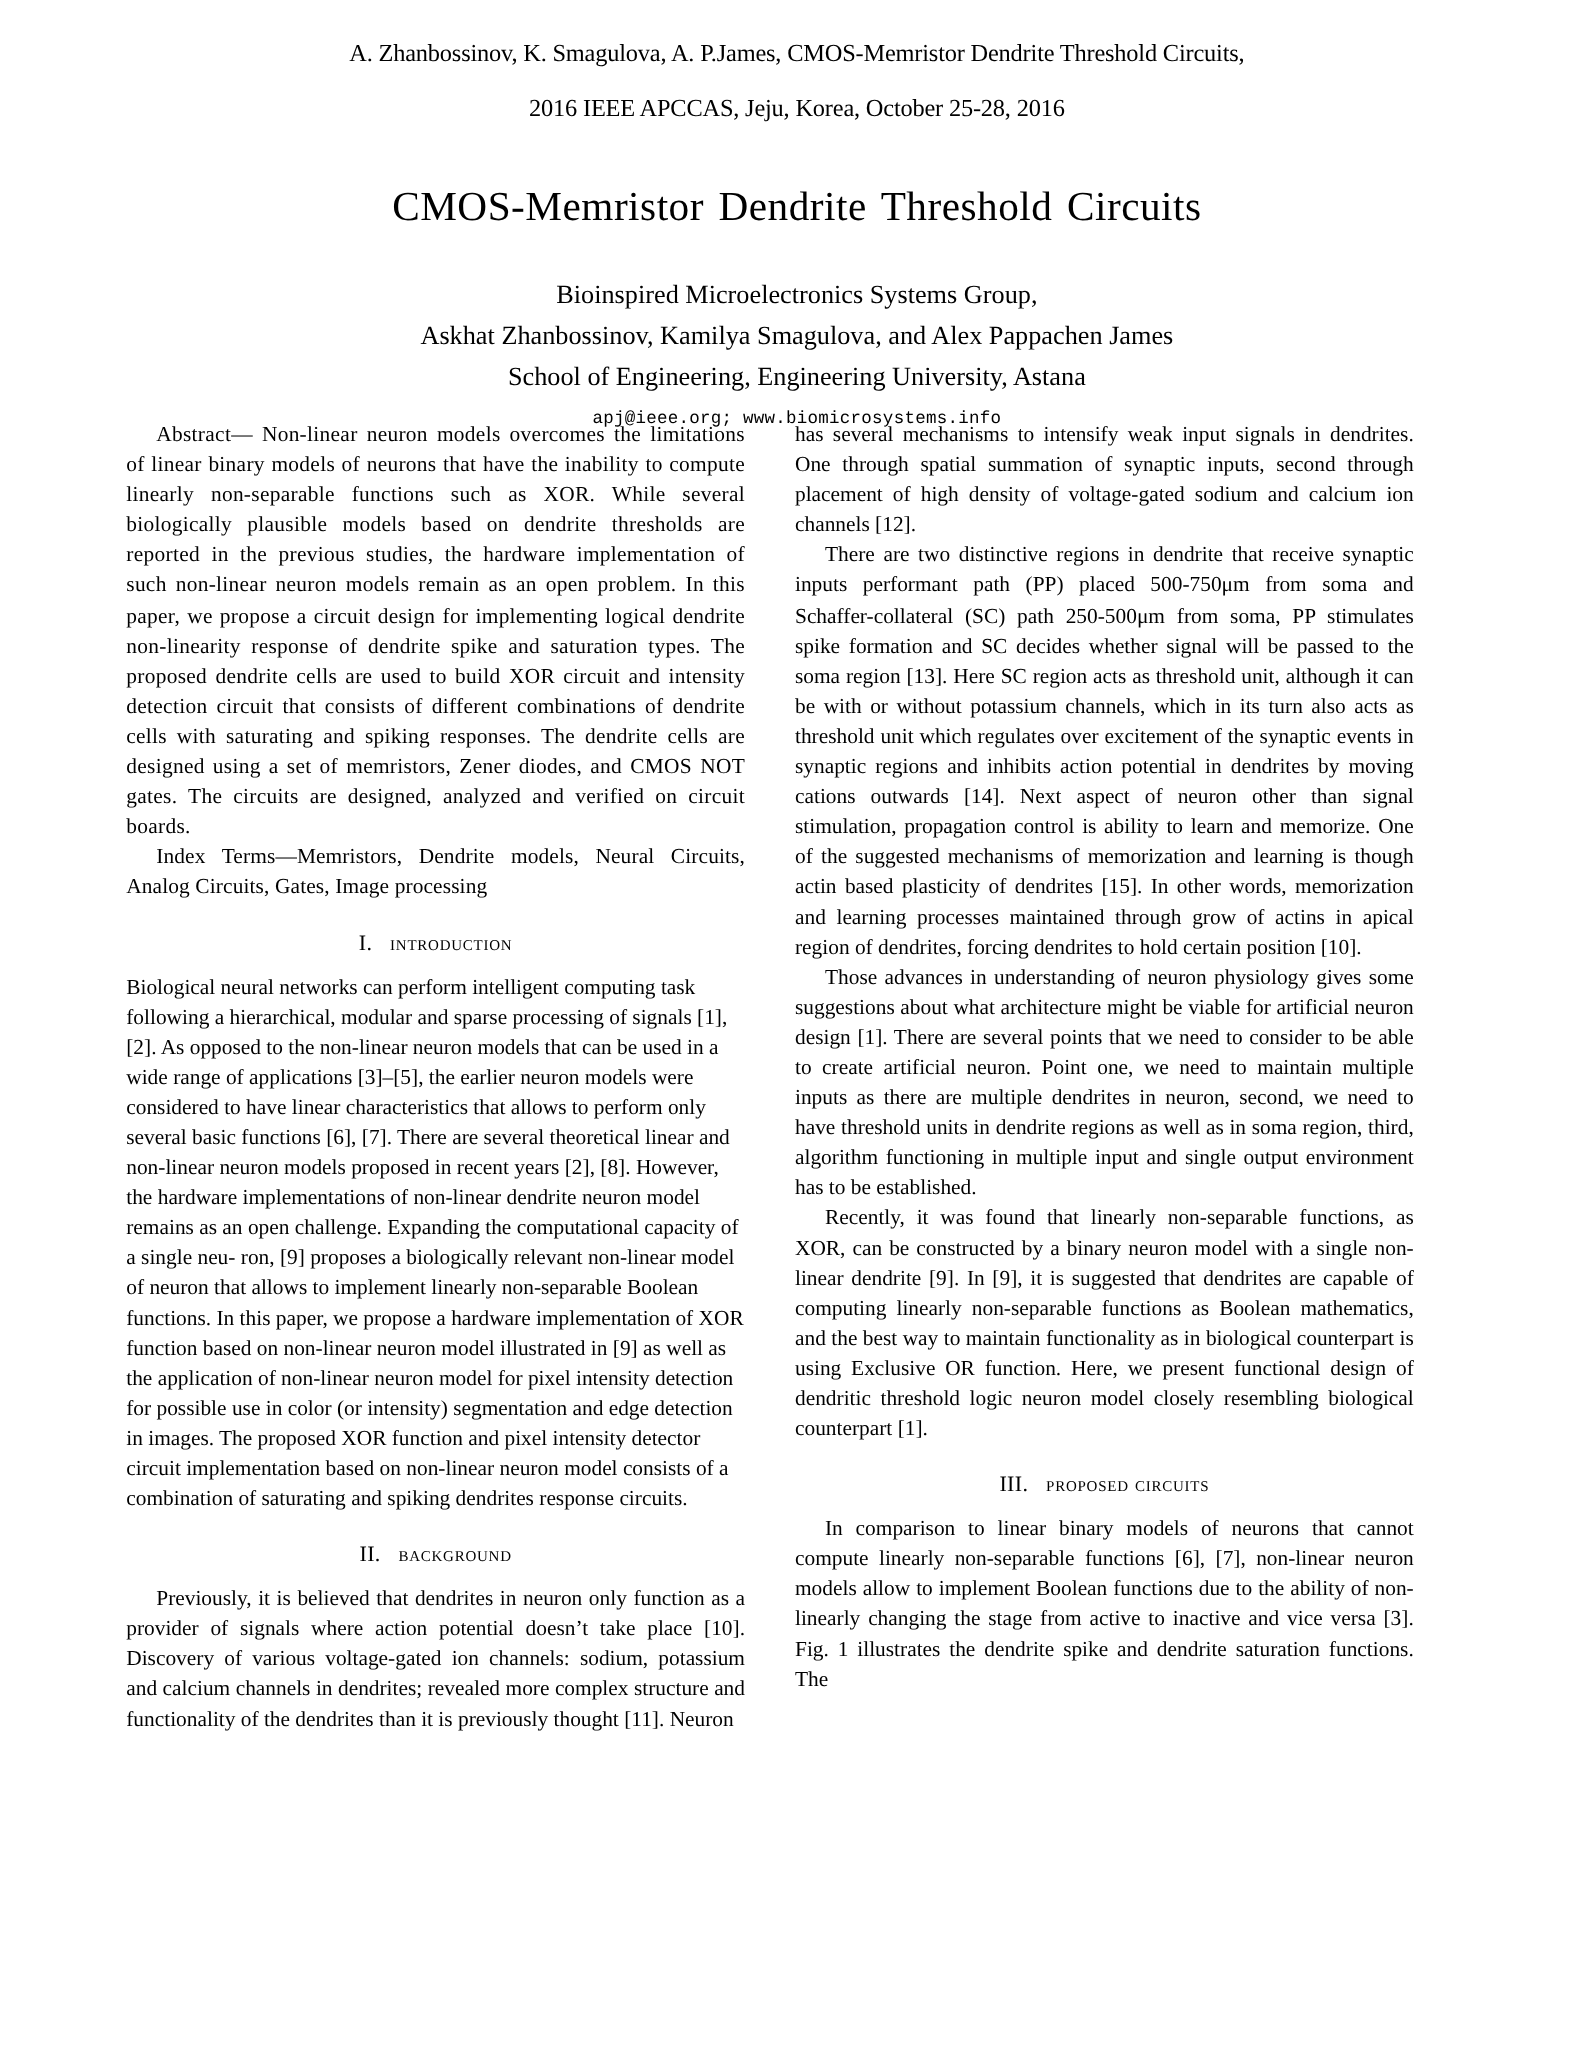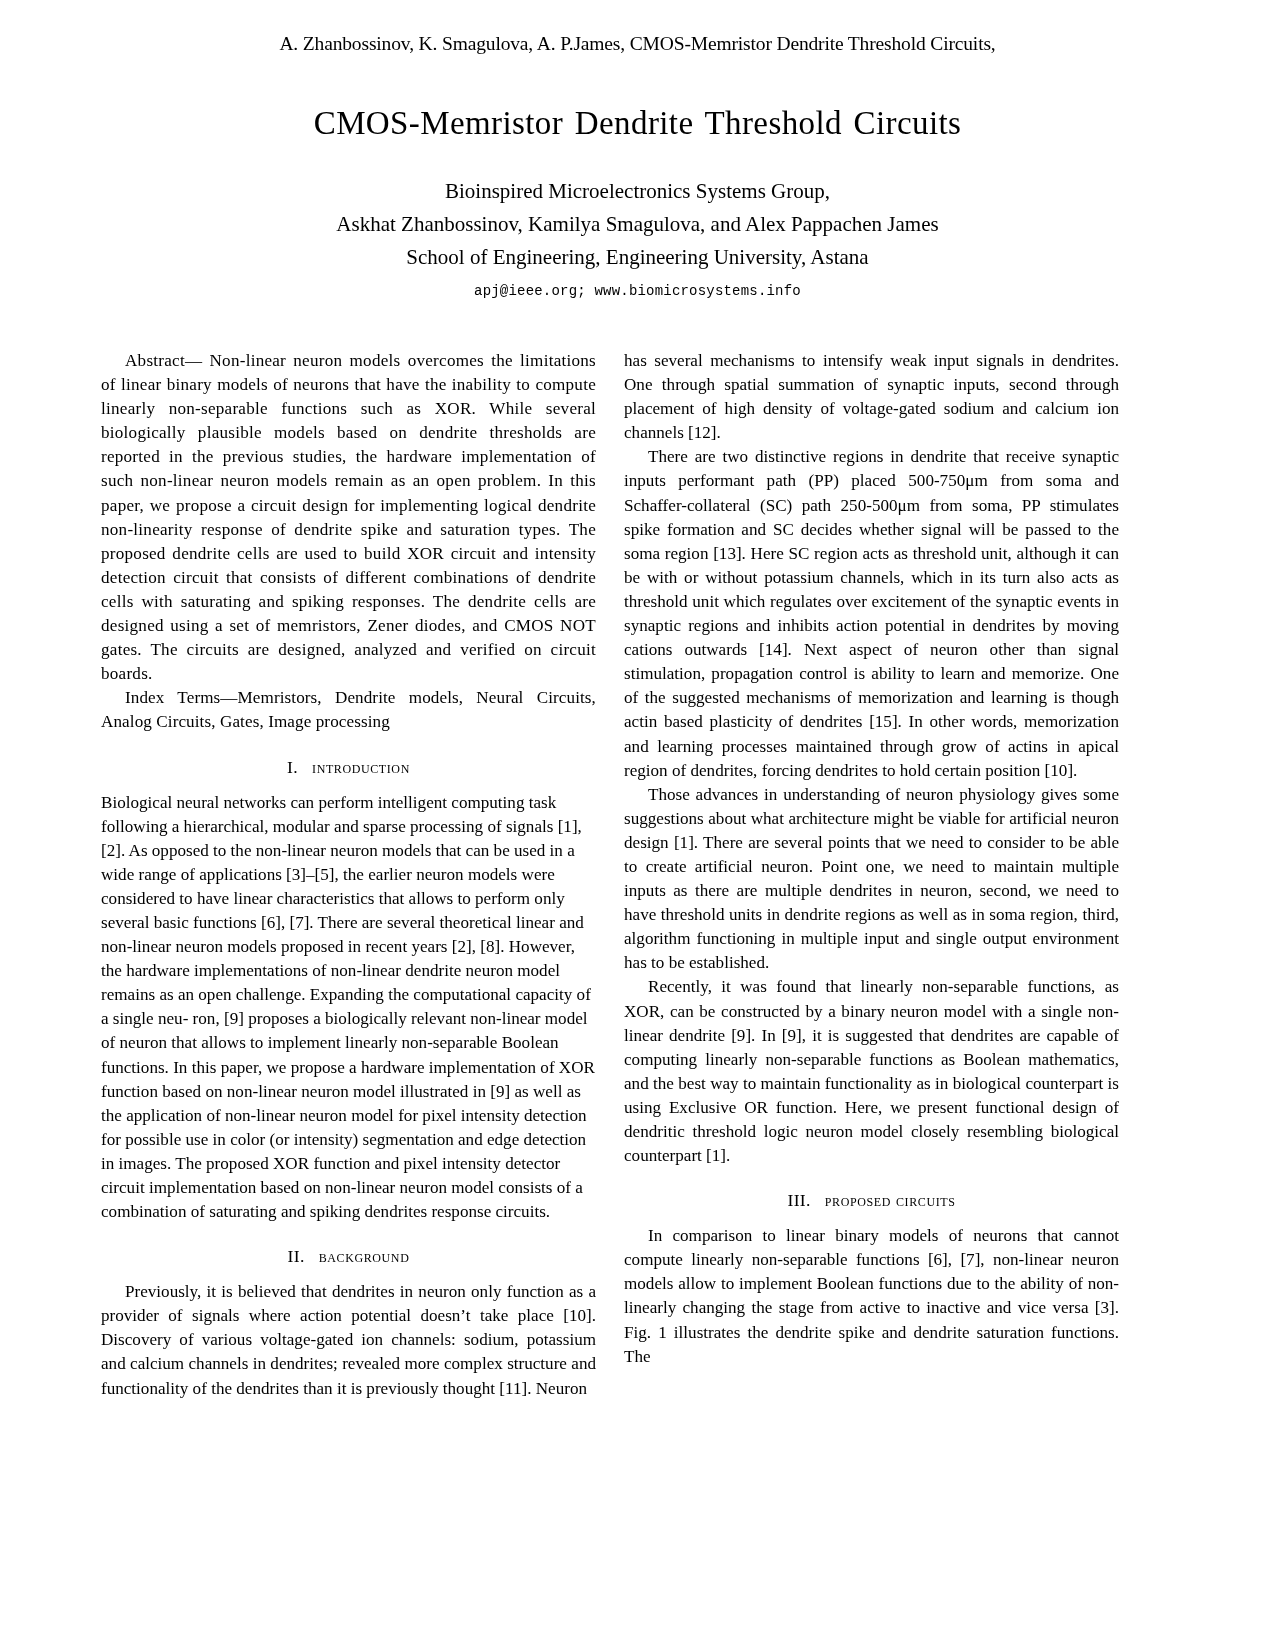--- a/index.html
+++ b/index.html
@@ -60,25 +60,25 @@
     text-align: center;
     font-family: "Liberation Mono", "DejaVu Sans Mono", monospace;
     font-size: 14px;
     margin-top: 15px;
     letter-spacing: 0.2px;
   }
 
   
   .columns {
     position: absolute;
-    top: 349px;
+    top: 336px;
     left: 0;
     width: 1275px;
     display: flex;
-    gap: 4px;
+    gap: 16px;
   }
   .col {
     width: 495px;
     box-sizing: border-box;
   }
   .col-left  { margin-left: 101px; }
   .col-right { margin-left: 24px; }
 
   p.para {
     margin: 0;
@@ -122,20 +122,21 @@
 
   .gap-before { margin-top: 22px; }
 </style>
 </head>
 <body>
 
 <div class="page">
 
   <div class="runhead">
     <span class="line1">A. Zhanbossinov, K. Smagulova, A. P.James, CMOS-Memristor Dendrite Threshold Circuits,</span>
+    <span class="line2">2016 IEEE APCCAS, Jeju, Korea, October 25-28,   2016</span>
   </div>
 
   <h1 class="title">CMOS-Memristor Dendrite Threshold  Circuits</h1>
 
   <div class="authors">
     <span class="aline">Bioinspired Microelectronics Systems Group,</span>
     <span class="aline">Askhat Zhanbossinov, Kamilya Smagulova, and Alex Pappachen James</span>
     <span class="aline">School of Engineering, Engineering University,  Astana</span>
   </div>
 

